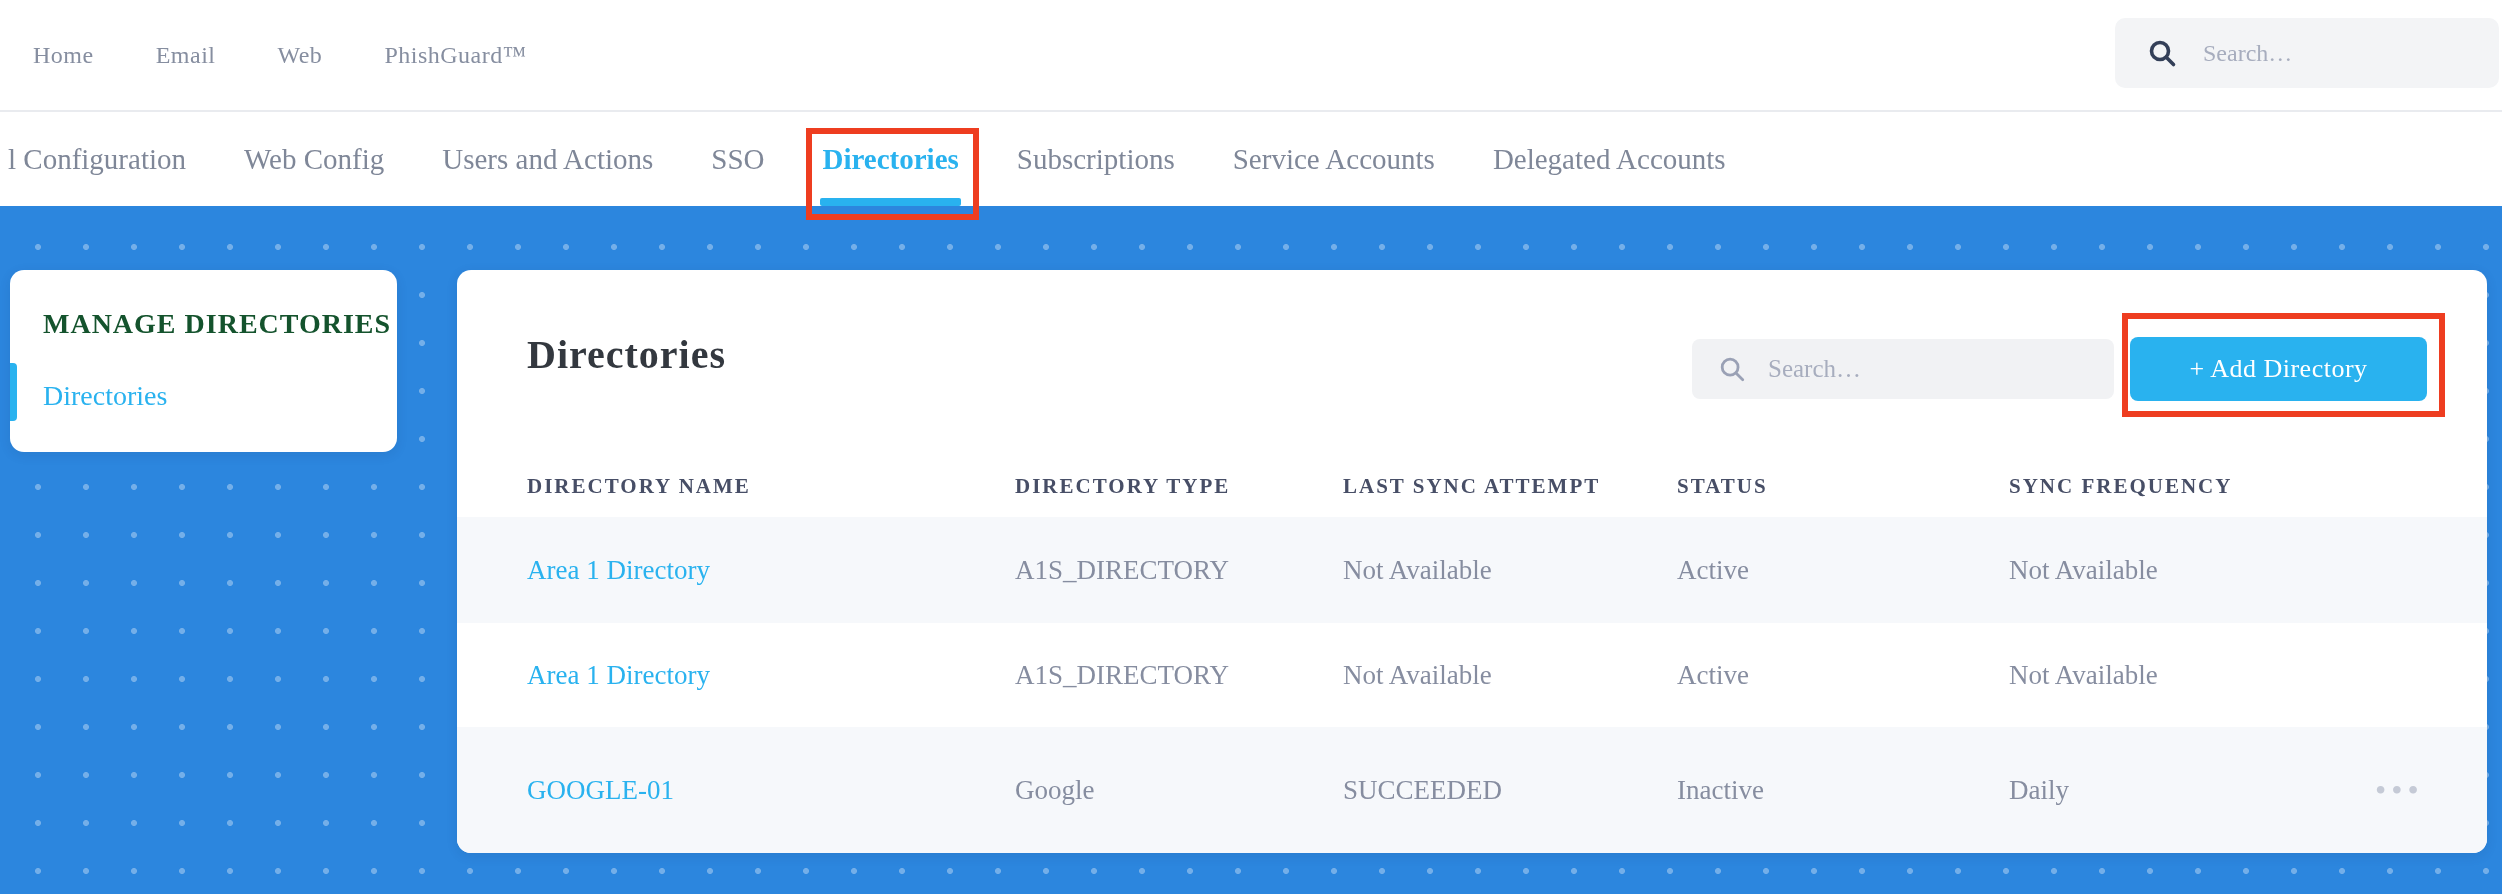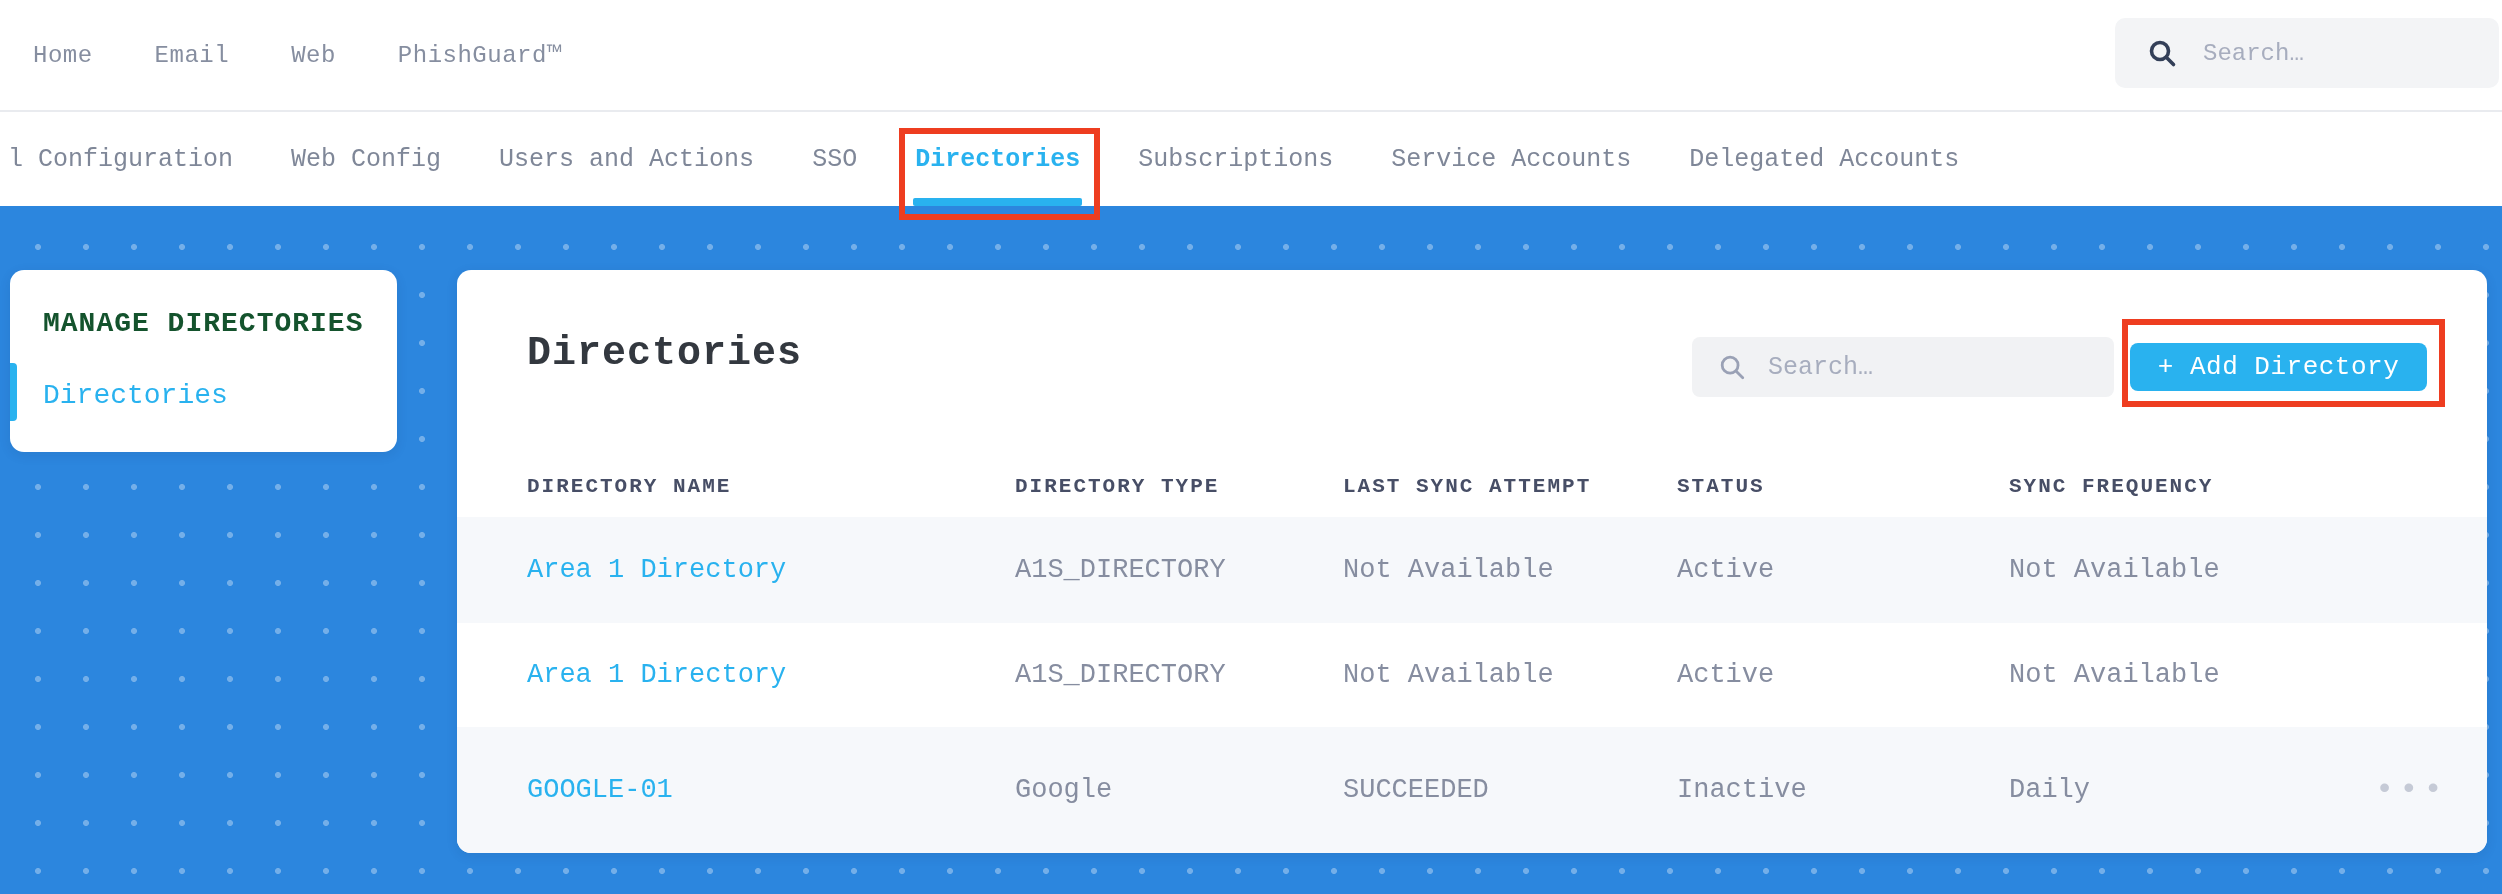--- a/index.html
+++ b/index.html
@@ -1,18 +1,18 @@
 <!DOCTYPE html>
 <html><head>
 <meta charset="utf-8">
 <style>
   html,body{margin:0;padding:0;background:#ffffff;}
   .page{
     position:relative;width:2502px;height:894px;overflow:hidden;
-    font-family:Liberation Mono, monospace;
+    font-family:Liberation Serif, serif;
     -webkit-font-smoothing:antialiased;
   }
   
   .topbar{
     position:absolute;left:0;top:0;width:2502px;height:110px;background:#ffffff;
     border-bottom:2px solid #e9ebef;display:flex;align-items:center;
   }
   .topnav{display:flex;align-items:center;gap:62px;padding-left:33px;}
   .topnav .nav-item{font-size:24px;font-weight:500;color:#868ea0;letter-spacing:.5px;cursor:pointer;white-space:nowrap;}
   .top-search{
@@ -24,21 +24,21 @@
     border:none;outline:none;background:transparent;margin-left:24px;width:280px;
     font-family:inherit;font-size:24px;color:#5a6170;
   }
   .top-search input::placeholder{color:#a7adbe;}
   
   .subnav{
     position:absolute;left:0;top:112px;width:2502px;height:94px;background:#ffffff;
     display:flex;align-items:stretch;gap:58px;padding-left:8px;box-sizing:border-box;
   }
   .subnav .tab{
-    position:relative;display:flex;align-items:center;font-size:25px;font-weight:500;
+    position:relative;display:flex;align-items:center;font-size:29px;font-weight:500;
     color:#7f8798;white-space:nowrap;cursor:pointer;
   }
   .subnav .tab.active{color:#29b2ef;font-weight:700;}
   .tab-underline{
     position:absolute;left:-2px;right:-2px;bottom:0;height:8px;background:#29b2ef;border-radius:2px;
   }
   .anno-frame-tab{
     position:absolute;left:-16px;right:-20px;top:16px;bottom:-14px;
     border:6px solid #ee3d20;z-index:6;pointer-events:none;
   }
@@ -77,21 +77,21 @@
     width:422px;height:60px;background:#f1f2f4;border-radius:8px;display:flex;align-items:center;
     padding-left:26px;box-sizing:border-box;
   }
   .card-search input{
     border:none;outline:none;background:transparent;margin-left:20px;width:330px;
     font-family:inherit;font-size:25px;color:#5a6170;
   }
   .card-search input::placeholder{color:#a7adbe;}
   .btn-wrap{position:relative;}
   .add-btn{
-    width:297px;height:48px;background:#29b2ef;border:none;border-radius:8px;color:#ffffff;
+    width:297px;height:64px;background:#29b2ef;border:none;border-radius:8px;color:#ffffff;
     font-family:inherit;font-size:26px;font-weight:500;cursor:pointer;letter-spacing:.5px;
   }
   .anno-frame-btn{
     position:absolute;left:-8px;right:-18px;top:-24px;bottom:-16px;
     border:6px solid #ee3d20;z-index:6;pointer-events:none;
   }
   
   .tbl-head,.tbl-row{
     display:grid;grid-template-columns:488px 328px 334px 332px 360px 1fr;
     padding-left:70px;box-sizing:border-box;align-items:center;

